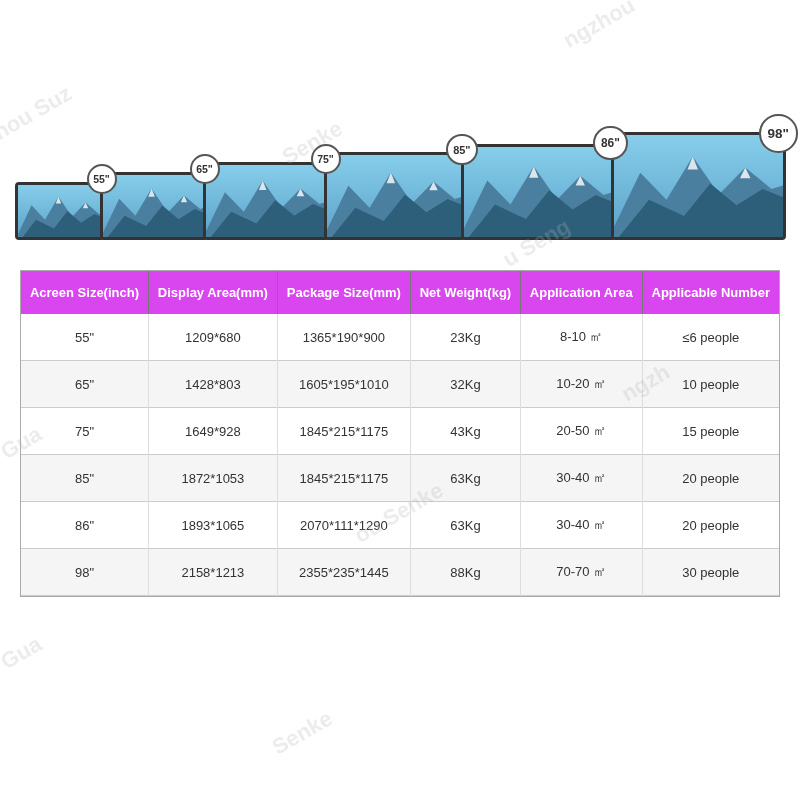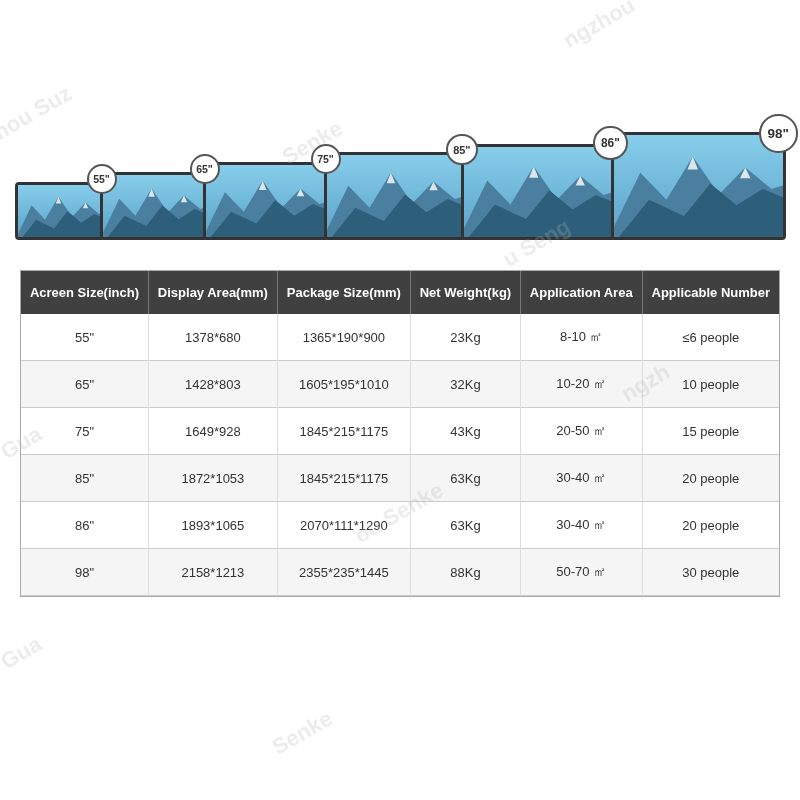--- a/index.html
+++ b/index.html
@@ -82,21 +82,21 @@
       border: 1px solid #aaa;
     }
 
     table {
       width: 100%;
       border-collapse: collapse;
       font-size: 13px;
     }
 
     thead tr {
-      background: #404040;
+      background: #d946ef;
       color: white;
     }
 
     thead th {
       padding: 14px 8px;
       text-align: center;
       font-weight: bold;
       border-right: 1px solid #777;
       font-size: 13px;
     }
@@ -273,21 +273,21 @@
           <th>Display Area(mm)</th>
           <th>Package Size(mm)</th>
           <th>Net Weight(kg)</th>
           <th>Application Area</th>
           <th>Applicable Number</th>
         </tr>
     </thead>
     <tbody id="table-body">
         <tr>
           <td>55"</td>
-          <td>1378*680</td>
+          <td>1209*680</td>
           <td>1365*190*900</td>
           <td>23Kg</td>
           <td>8-10 ㎡</td>
           <td>≤6 people</td>
         </tr>
         <tr>
           <td>65"</td>
           <td>1428*803</td>
           <td>1605*195*1010</td>
           <td>32Kg</td>
@@ -316,18 +316,18 @@
           <td>2070*111*1290</td>
           <td>63Kg</td>
           <td>30-40 ㎡</td>
           <td>20 people</td>
         </tr>
         <tr>
           <td>98"</td>
           <td>2158*1213</td>
           <td>2355*235*1445</td>
           <td>88Kg</td>
-          <td>50-70 ㎡</td>
+          <td>70-70 ㎡</td>
           <td>30 people</td>
         </tr>
       </tbody>
   </table>
 </div>
 
 </body></html>

